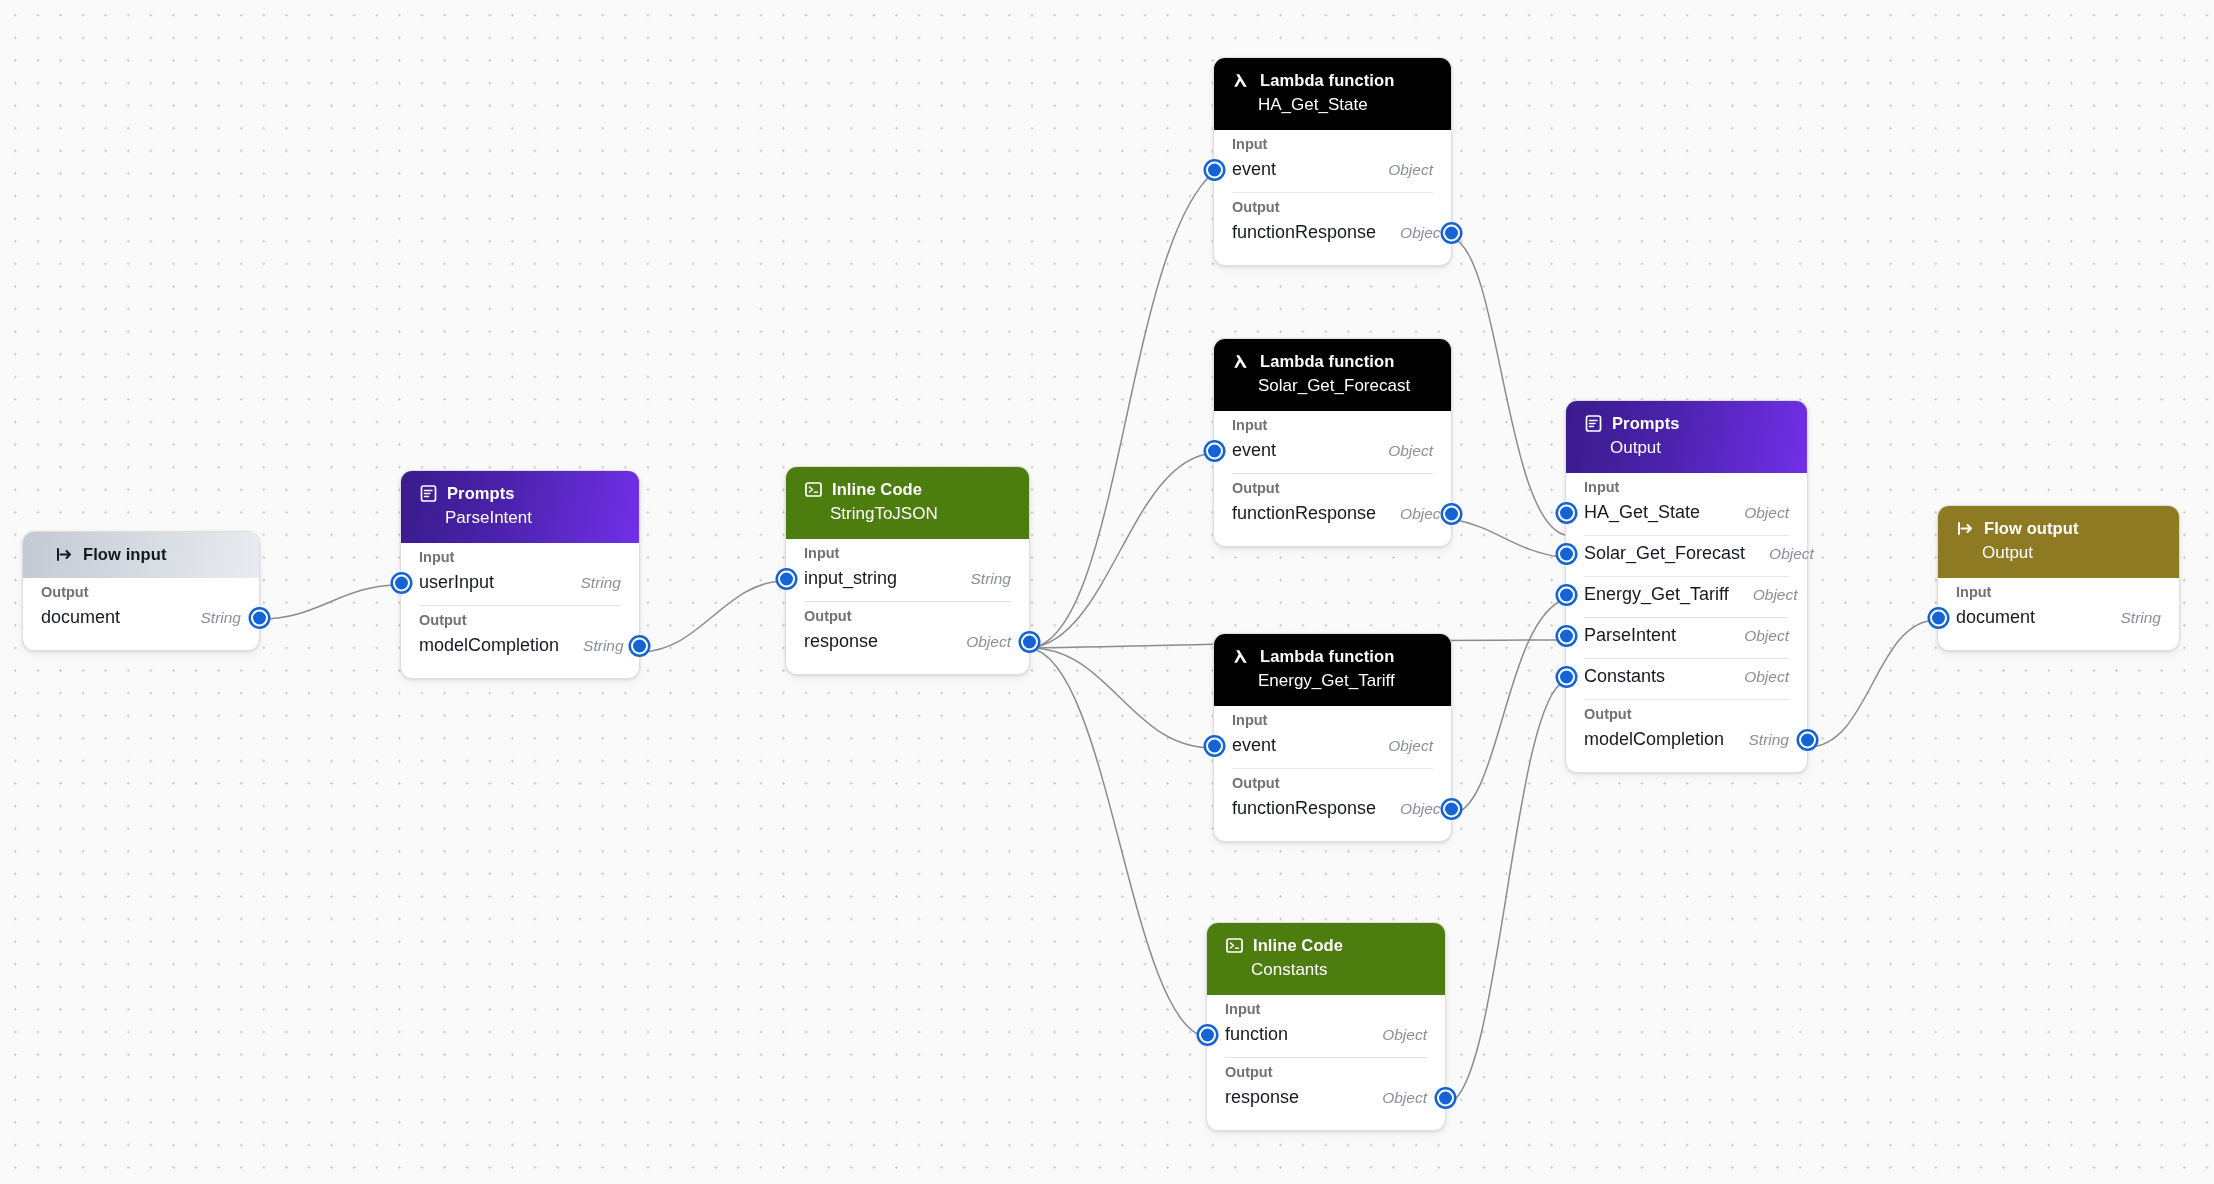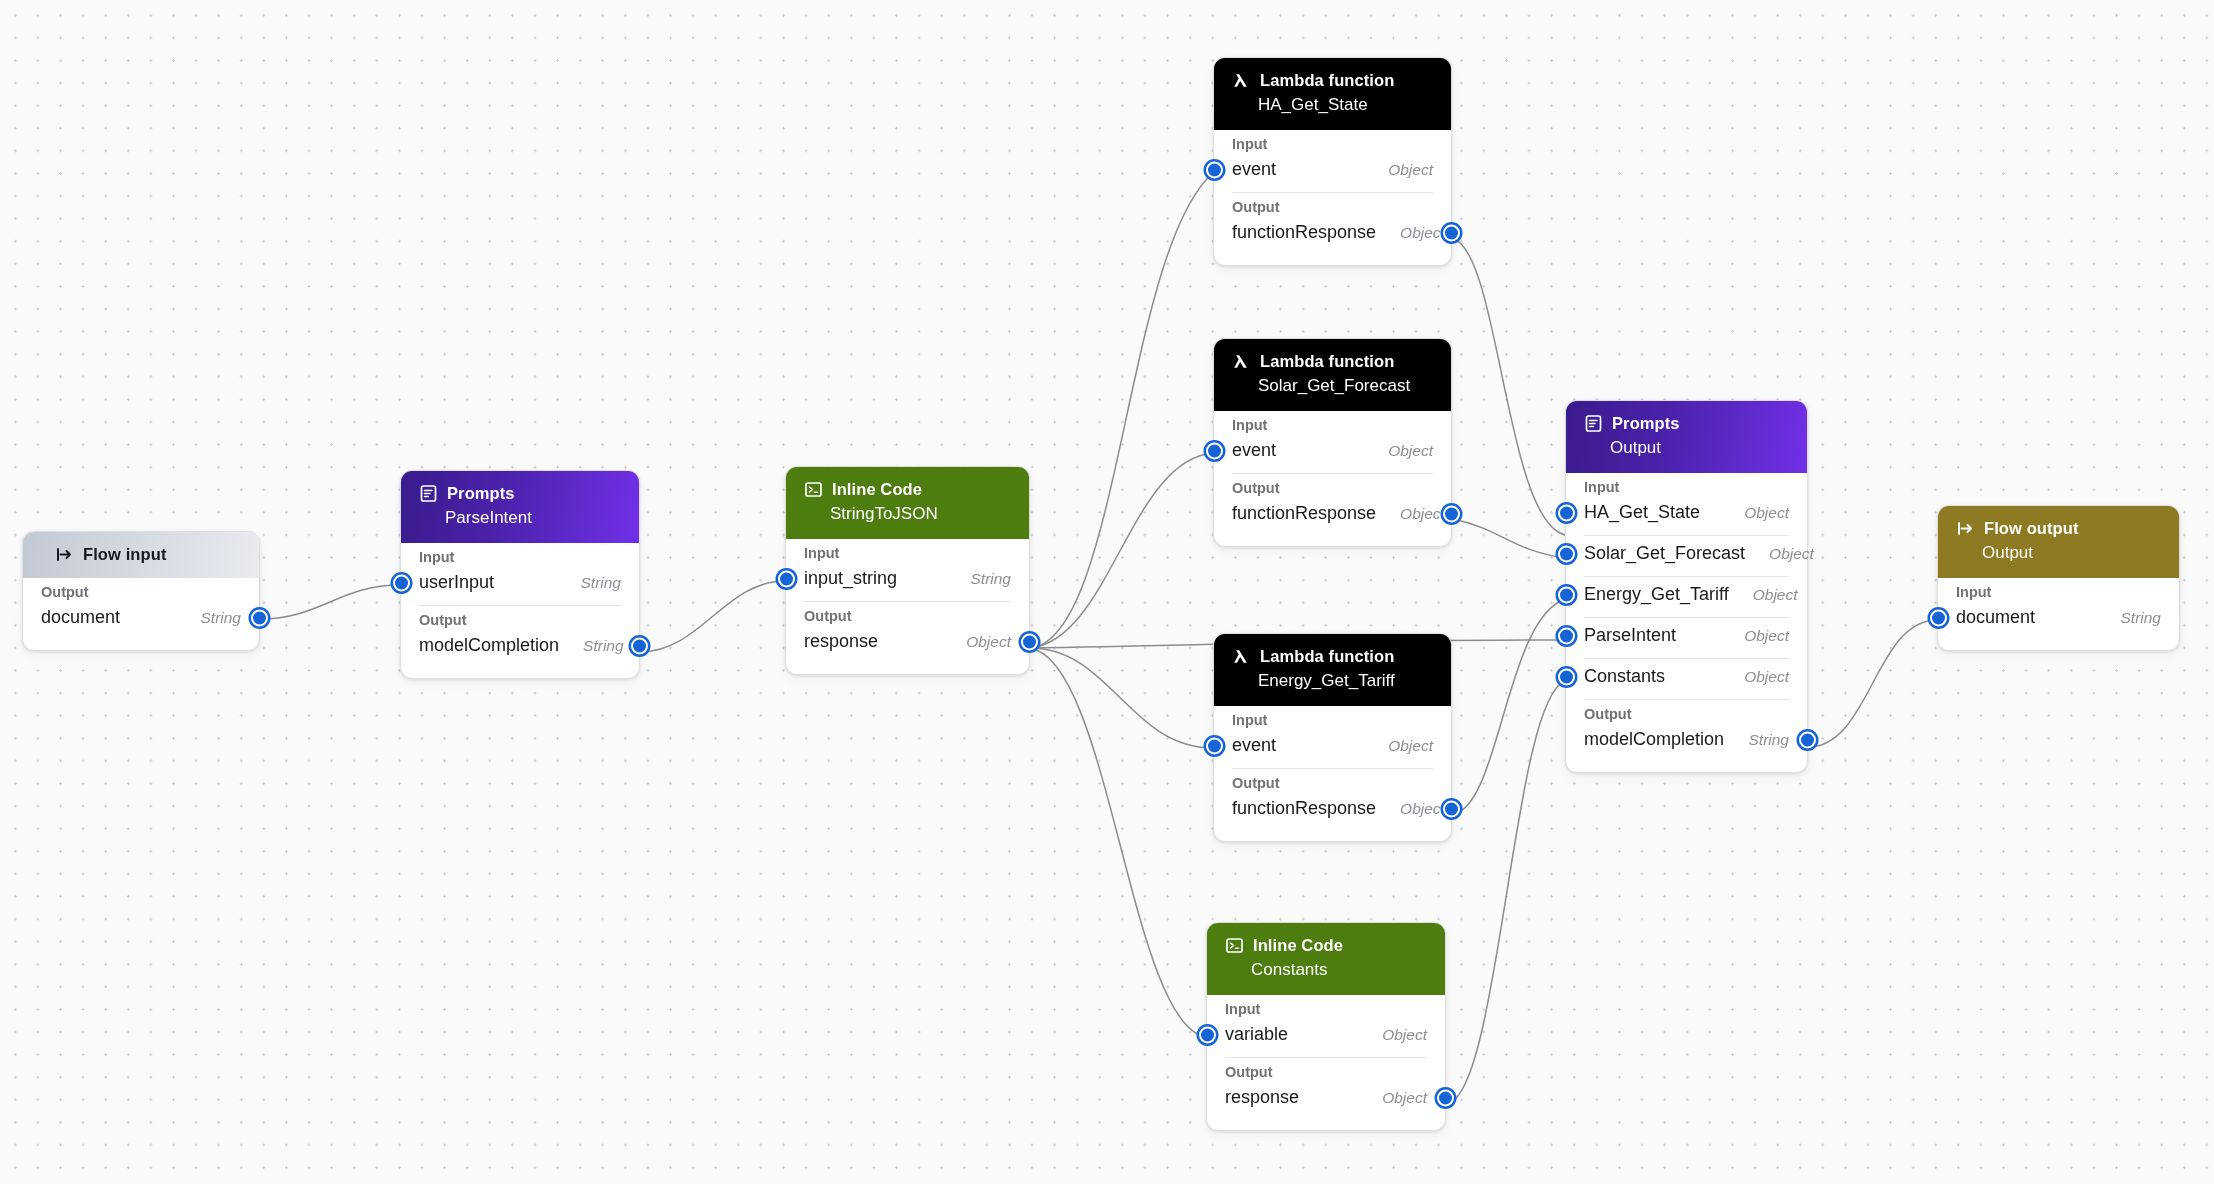--- a/index.html
+++ b/index.html
@@ -346,21 +346,21 @@
             <path d="M10.5 12.2 H13.5" stroke="#fff" stroke-width="1.6" stroke-linecap="round"></path>
           </svg>
         </span>
         <span class="hdr-type">Inline Code</span>
       </div>
       <div class="hdr-sub">Constants</div>
     </div>
     <div class="node-body">
       <div class="sect-label">Input</div>
       <div class="port-row">
-        <span class="port-name">variable</span>
+        <span class="port-name">function</span>
         <span class="port-type">Object</span>
         <span class="port-dot in"></span>
       </div>
       <div class="divider"></div>
       <div class="sect-label">Output</div>
       <div class="port-row">
         <span class="port-name">response</span>
         <span class="port-type">Object</span>
         <span class="port-dot out"></span>
       </div>

